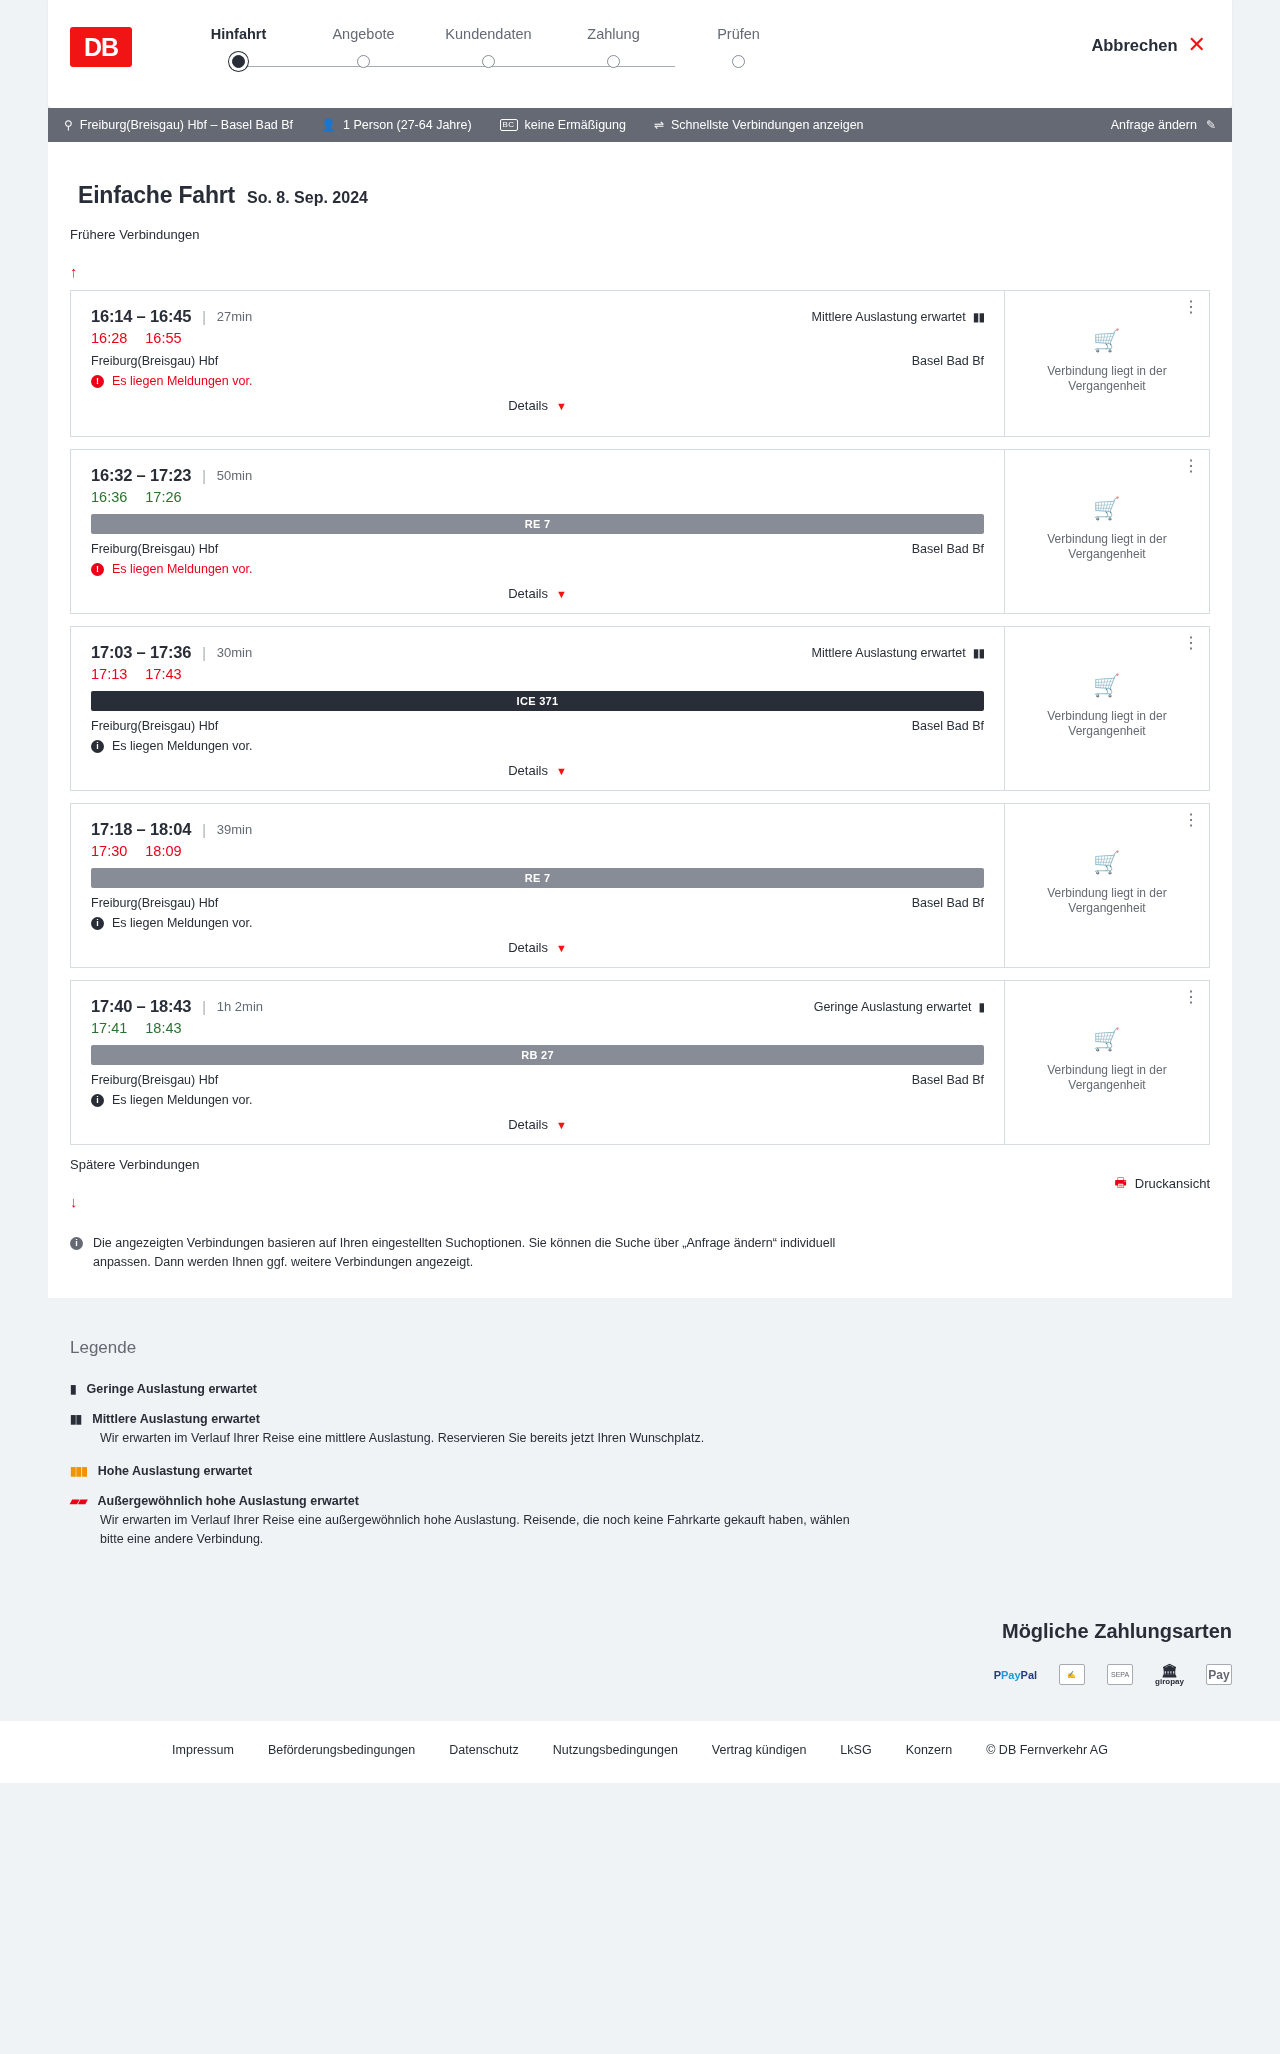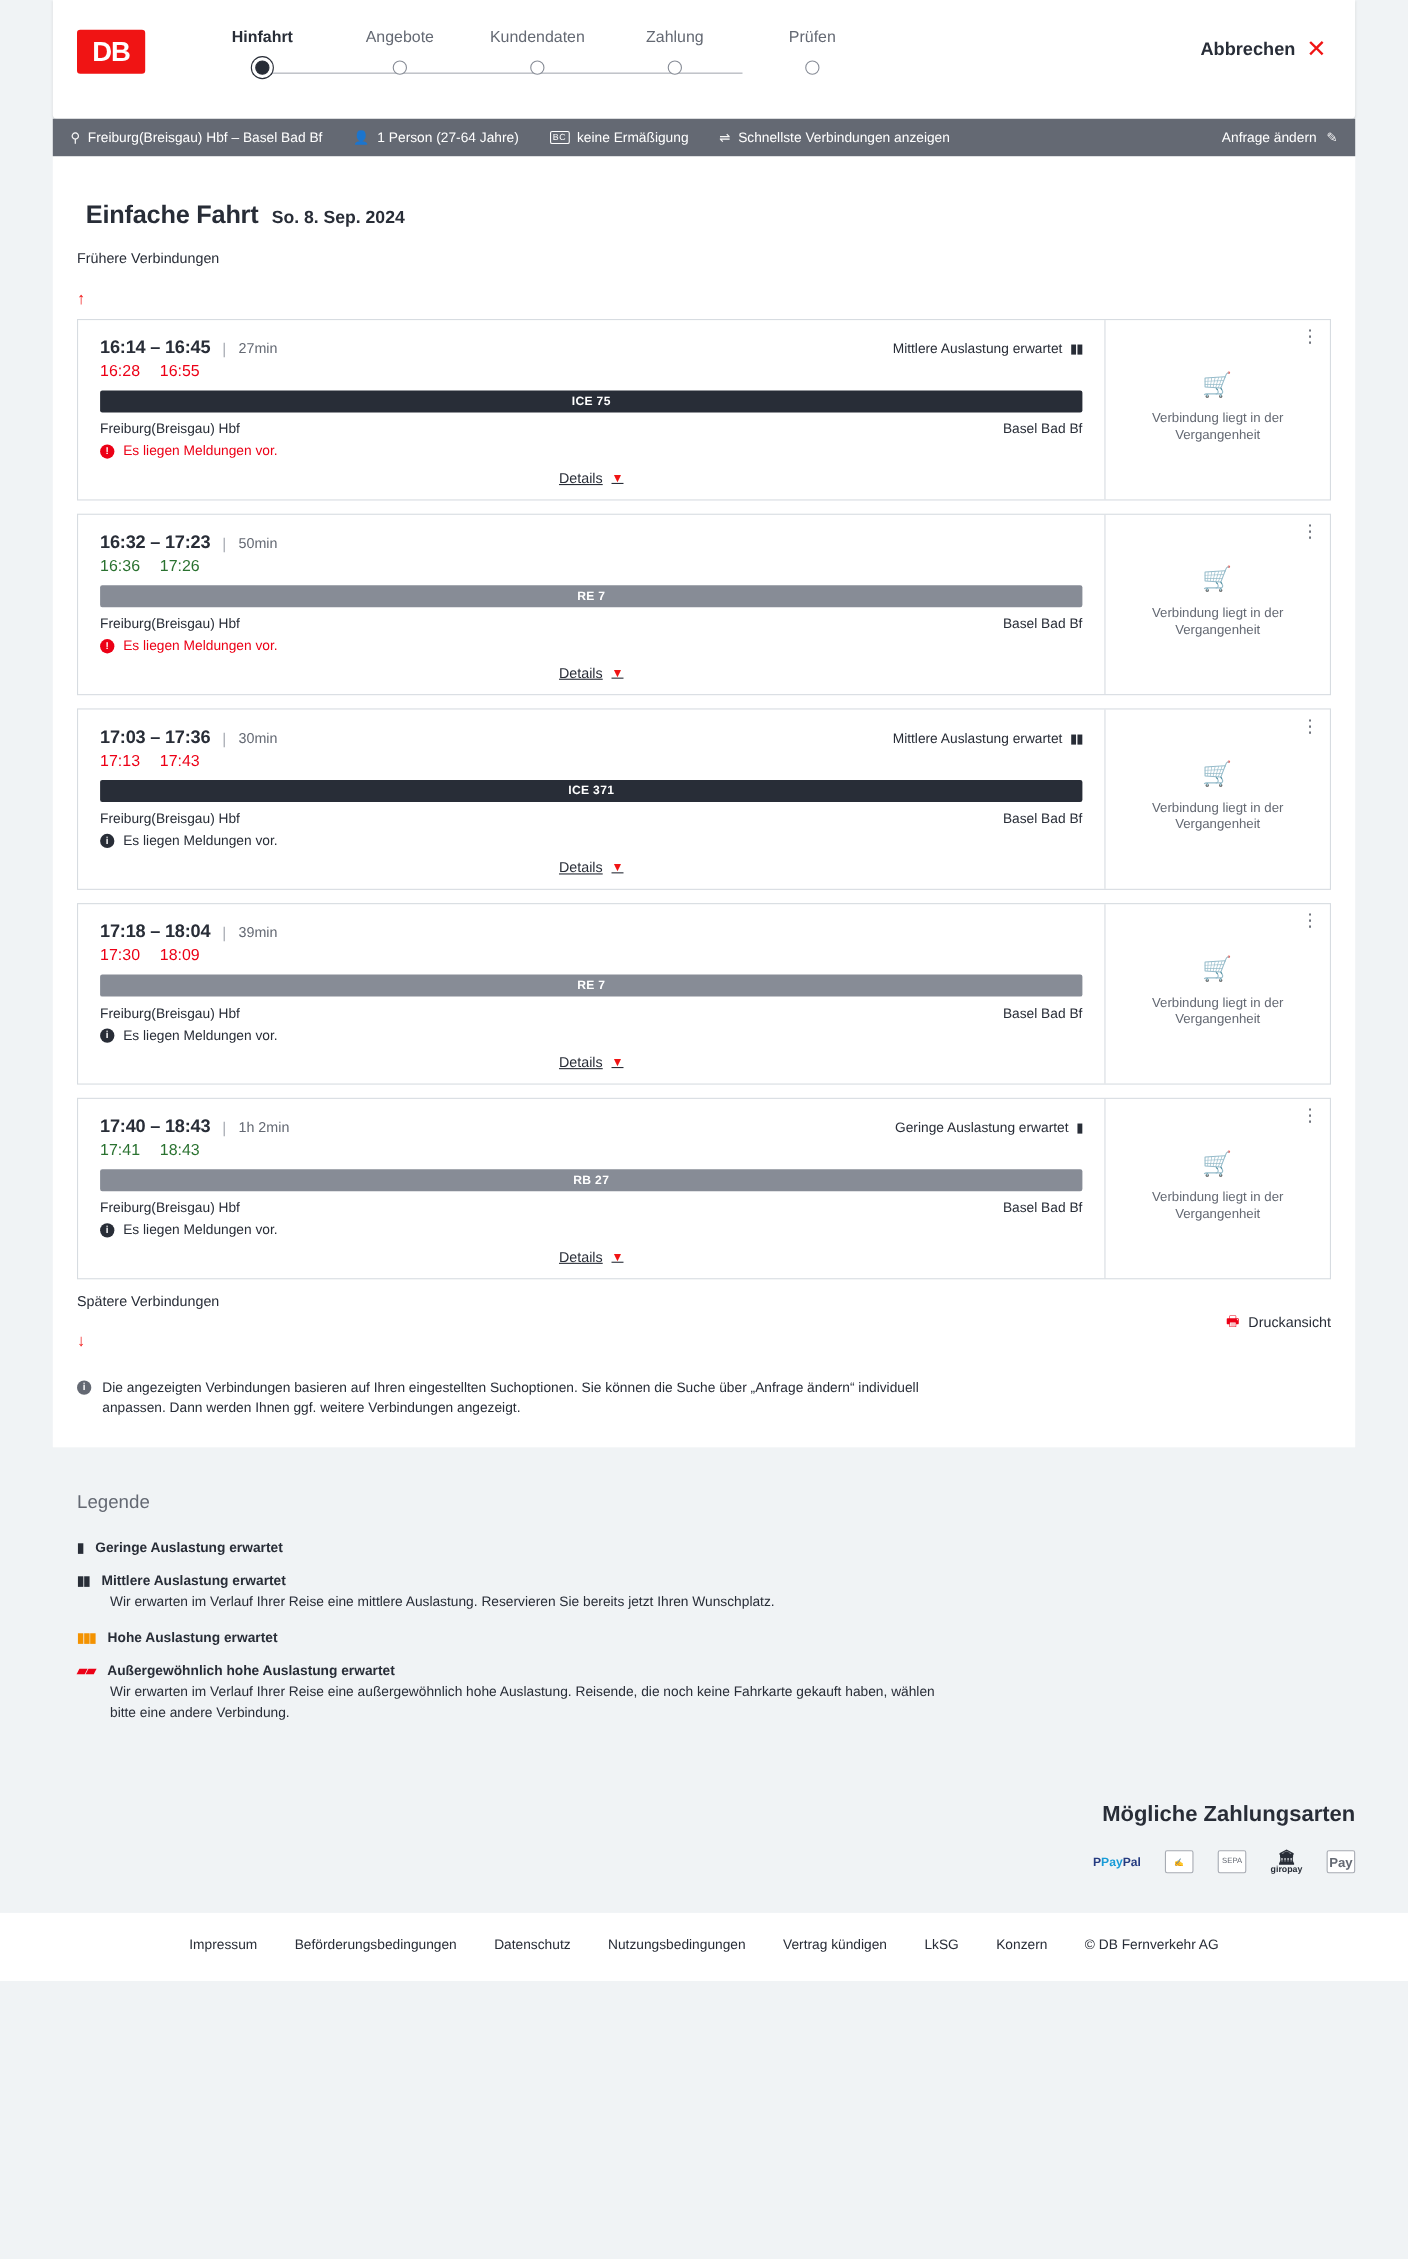--- a/index.html
+++ b/index.html
@@ -109,21 +109,21 @@
   .msg.grey { color:#282d37; }
   .msg .badge-i {
     width:13px; height:13px; border-radius:50%; display:inline-flex;
     align-items:center; justify-content:center; color:#fff; font-size:9px; font-weight:bold;
     flex:none;
   }
   .msg.red .badge-i { background:#ec0016; }
   .msg.grey .badge-i { background:#282d37; }
   .details {
     text-align:center; font-size:13px; margin-top: 10px; padding-bottom: 12px;
-    display:flex; align-items:center; justify-content:center; gap:8px; cursor:pointer;text-decoration:underline;
+    display:flex; align-items:center; justify-content:center; gap:8px; cursor:pointer;
   }
   .chev { color:#f01414; font-size:11px; }
   .card-side {
     width: 205px; border-left:1px solid #d7dce1; position:relative;
     display:flex; flex-direction:column; align-items:center; justify-content:center;
     padding: 10px 16px 16px;
   }
   .kebab { position:absolute; top:8px; right:10px; color:#646973; font-size:16px; line-height:1; cursor:pointer; letter-spacing:0; }
   .cart { font-size:22px; color:#646973; opacity:.85; }
   .side-note { margin-top: 10px; font-size:12px; color:#646973; text-align:center; line-height:1.25; }
@@ -253,21 +253,20 @@
             <span class="dur">27min</span>
             <span class="occ">
               <span>Mittlere Auslastung erwartet</span>
               <span class="occ-ico">▮▮</span>
             </span>
           </div>
           <div class="row2">
             <span class="rt-late">16:28</span>
             <span class="rt-late">16:55</span>
           </div>
-          <div class="trainbar ice">ICE 75</div>
           <div class="row3">
             <span>Freiburg(Breisgau) Hbf</span>
             <span class="to">Basel Bad Bf</span>
           </div>
           <div class="msg red">
             <span class="badge-i">!</span>
             <span>Es liegen Meldungen vor.</span>
           </div>
           <div class="details">
             <span>Details</span>

